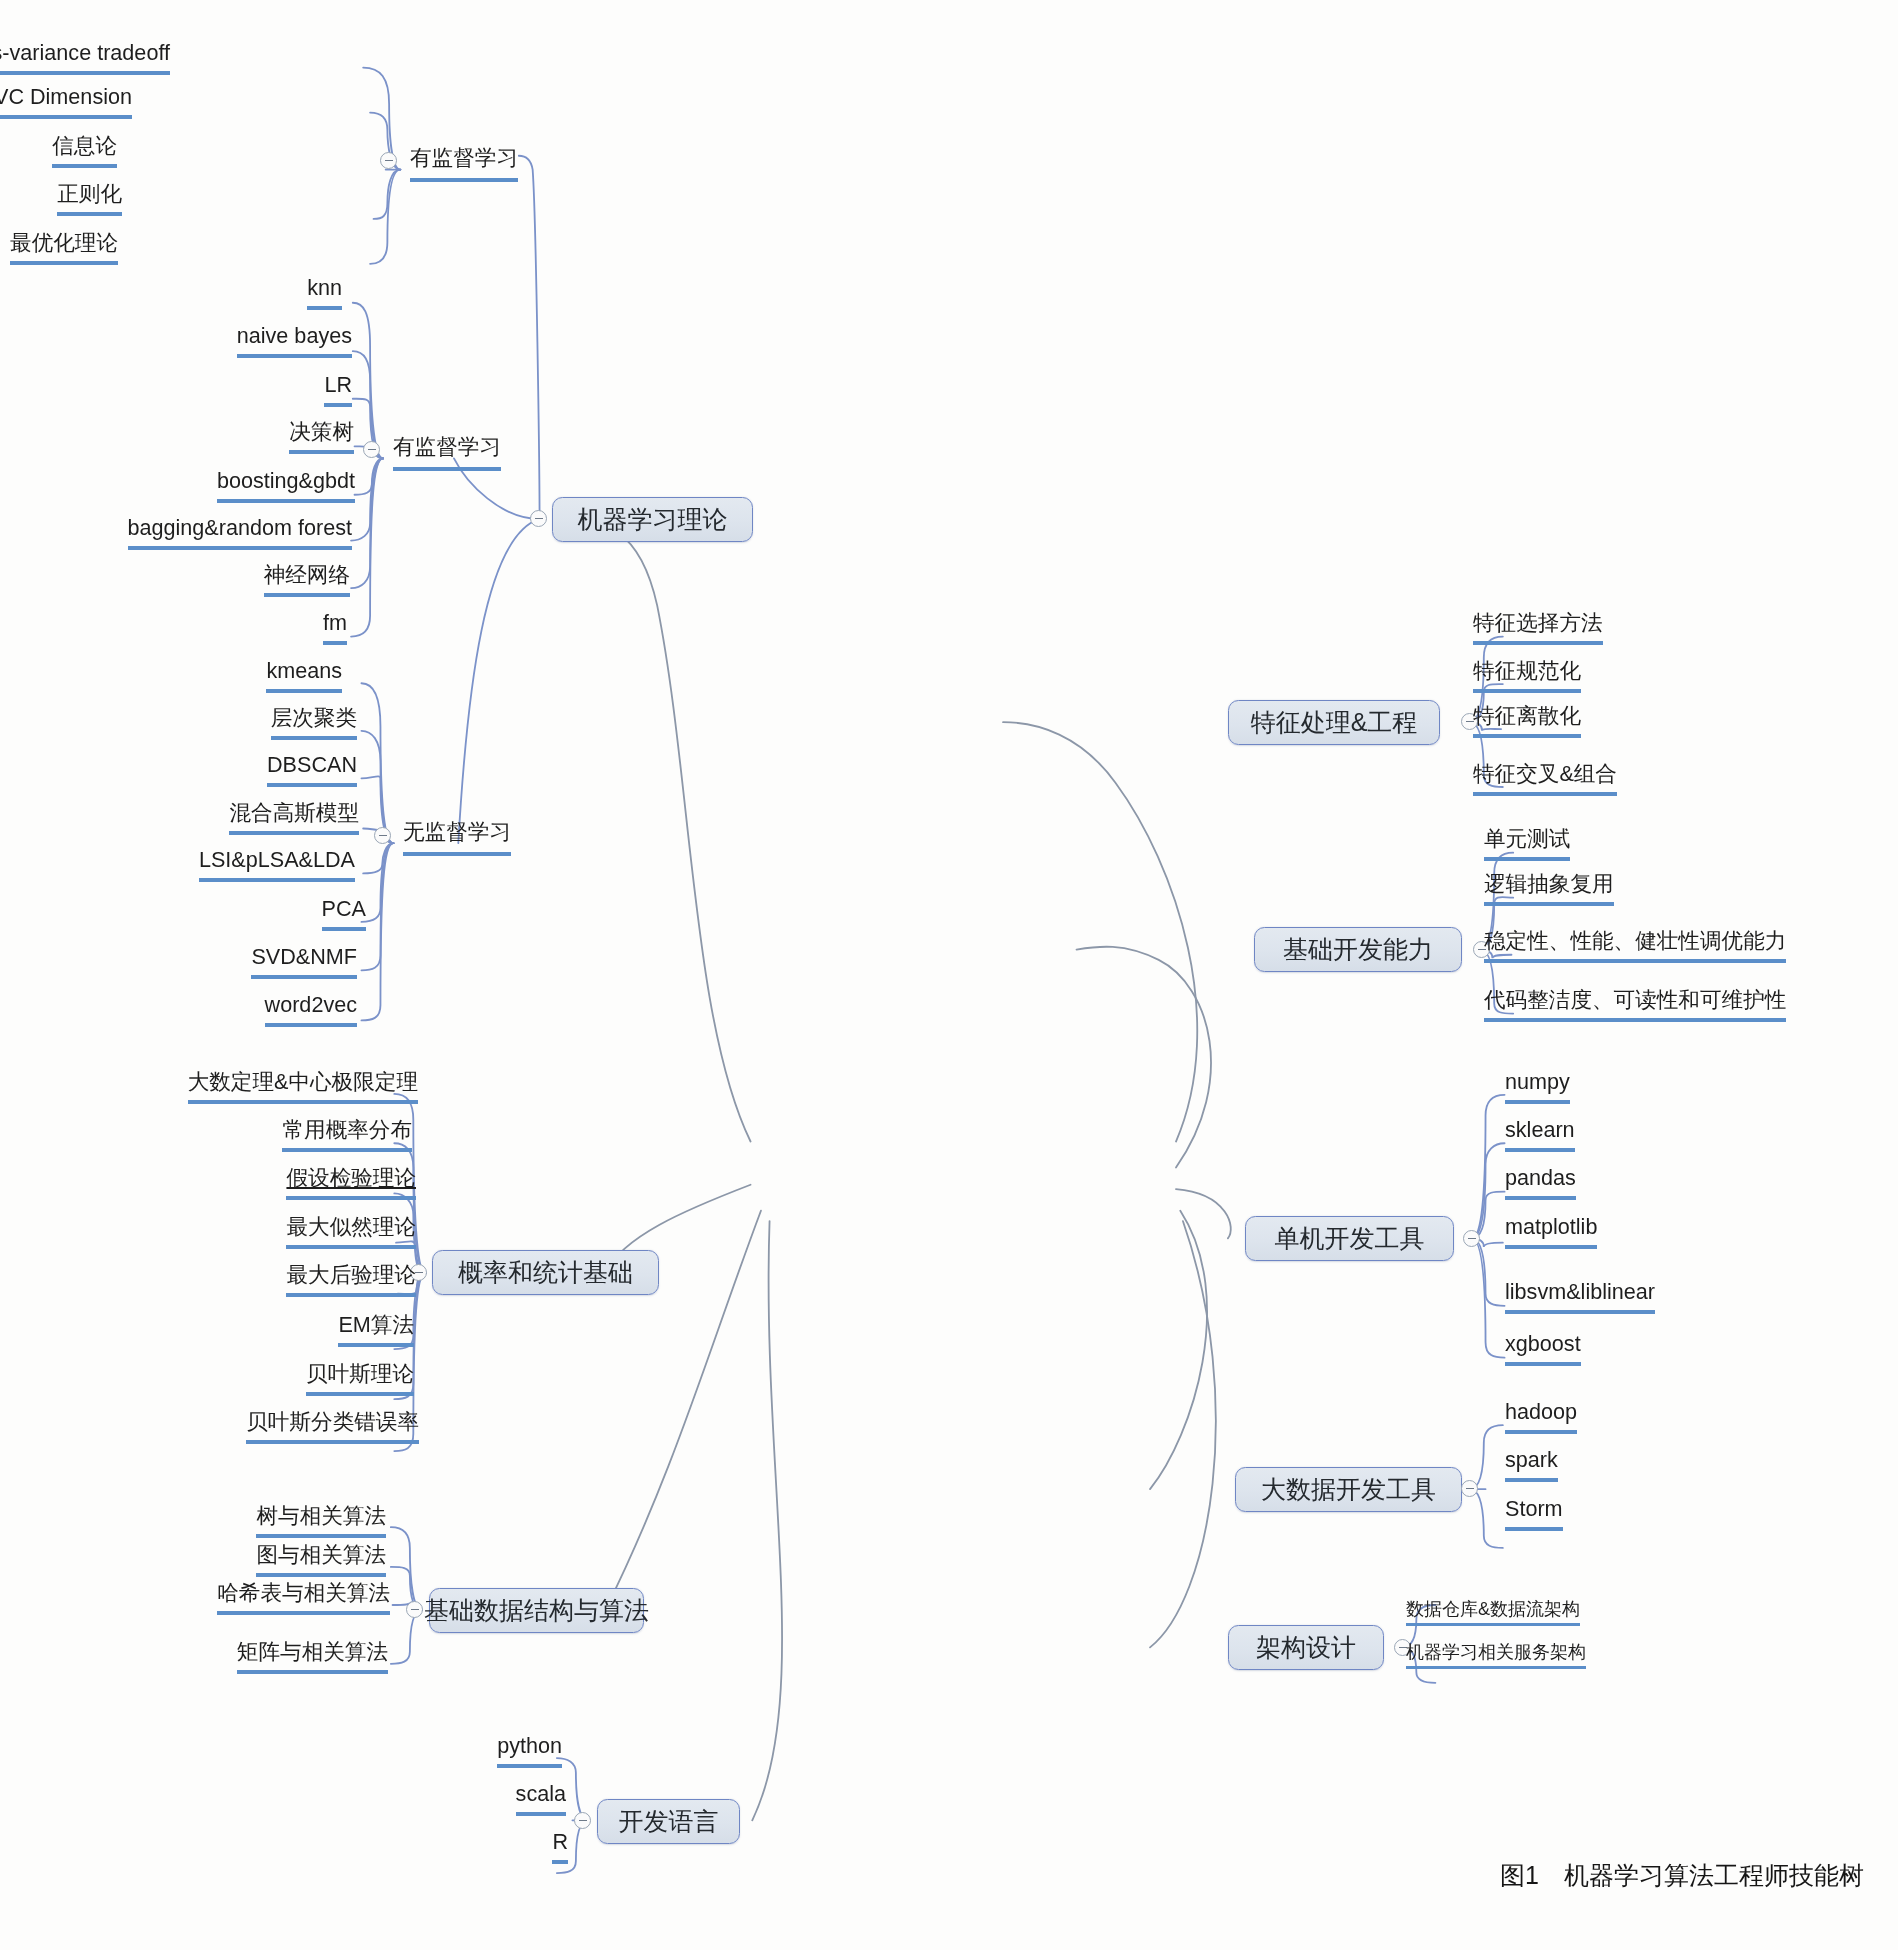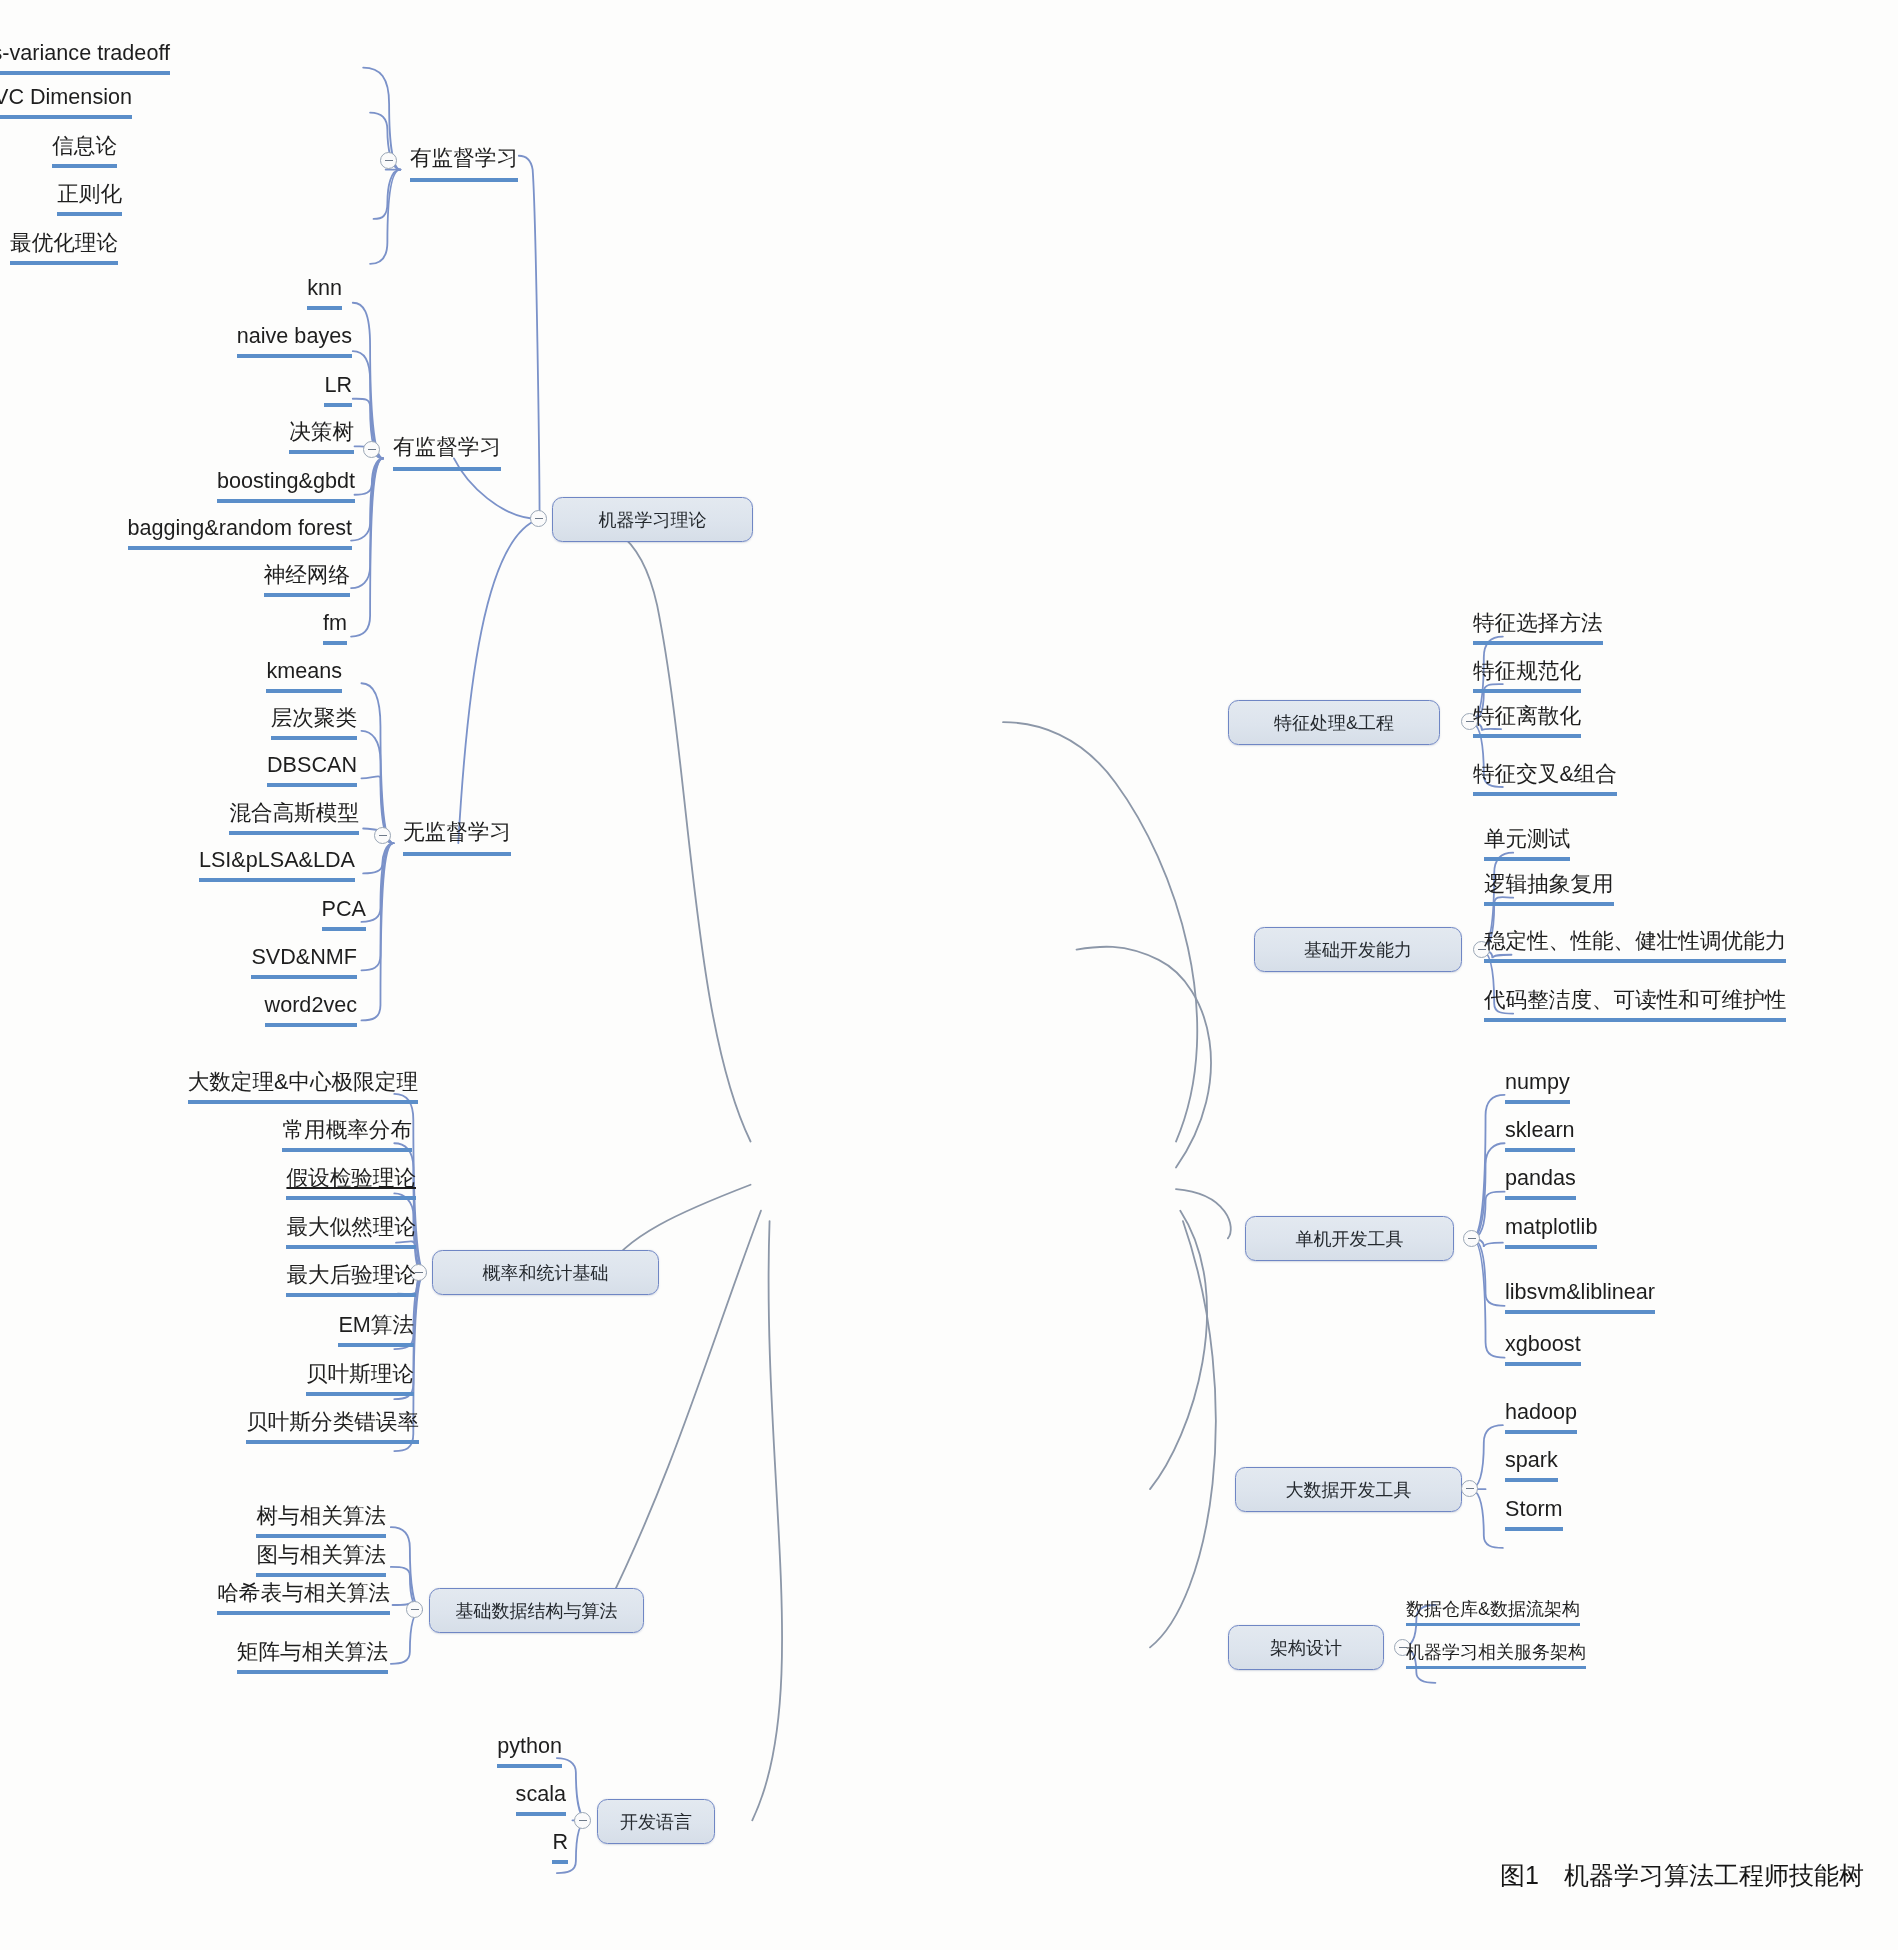--- a/index.html
+++ b/index.html
@@ -35,21 +35,21 @@
     padding-bottom:6px;
     border-bottom:4.3px solid #5b8ec9;
   }
 
   
   .boxnode{
     position:absolute;
     display:flex;align-items:center;justify-content:center;
     box-sizing:border-box;
     color:#24292e;
-    font-size:18px;
+    font-size:25px;
     white-space:nowrap;
     background:linear-gradient(180deg,#e3e9f0 0%,#dde4ed 55%,#d6dee8 100%);
     border:1.7px solid #6f86c4;
     border-radius:10.4px;
     padding:0 15.6px;
     box-shadow:0 0.9px 1.7px rgba(90,110,150,.25);
   }
 
   
   #root-node{
@@ -249,21 +249,21 @@
   <div class="leaf l" style="right:1479px;top:1411px;">贝叶斯分类错误率</div>
 
   <div class="boxnode" style="left:429px;top:1588px;width:215px;height:45px;">基础数据结构与算法</div>
   <span class="toggle" style="left:406px;top:1601px;"></span>
 
   <div class="leaf l" style="right:1512px;top:1505px;">树与相关算法</div>
   <div class="leaf l" style="right:1512px;top:1544px;">图与相关算法</div>
   <div class="leaf l" style="right:1508px;top:1582px;">哈希表与相关算法</div>
   <div class="leaf l" style="right:1510px;top:1641px;text-align:center;">矩阵与相关算法</div>
 
-  <div class="boxnode" style="left:597px;top:1799px;width:118px;height:45px;">开发语言</div>
+  <div class="boxnode" style="left:597px;top:1799px;width:143px;height:45px;">开发语言</div>
   <span class="toggle" style="left:574px;top:1812px;"></span>
 
   <div class="leaf l" style="right:1336px;top:1735px;">python</div>
   <div class="leaf l" style="right:1332px;top:1783px;">scala</div>
   <div class="leaf l" style="right:1330px;top:1831px;">R</div>
 
   <div class="boxnode" style="left:1228px;top:700px;width:212px;height:45px;">特征处理&amp;工程</div>
   <span class="toggle" style="left:1461px;top:713px;"></span>
 
   <div class="leaf r" style="left:1473px;top:612px;">特征选择方法</div>

